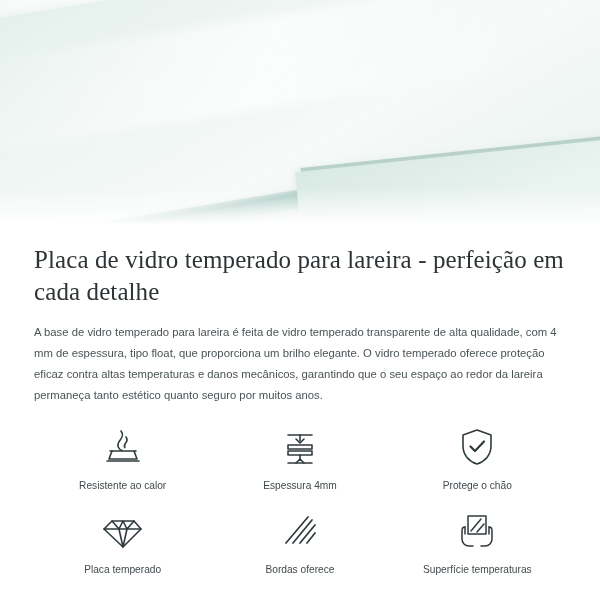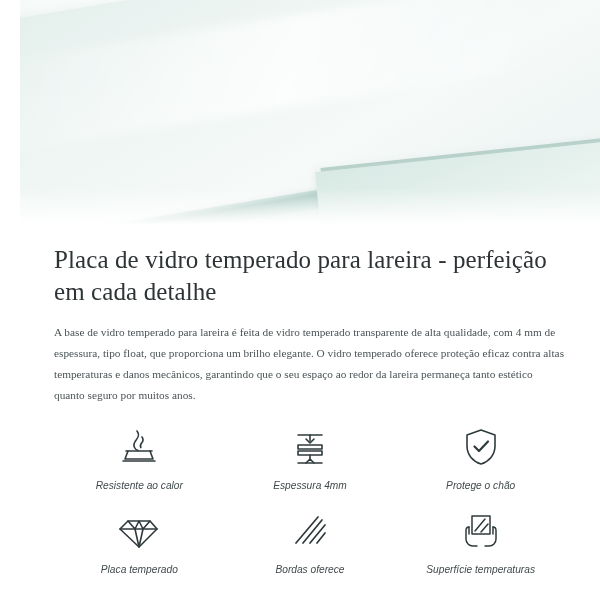--- a/index.html
+++ b/index.html
@@ -12,21 +12,20 @@
     background: #ffffff;
     font-family: "Liberation Sans", sans-serif;
     overflow: hidden;
   }
   .page {
     position: relative;
     width: 600px;
     height: 460px;
     background: #ffffff;
     box-sizing: border-box;
-    padding-left: 20px;
   }
 
   
   .hero {
     position: relative;
     width: 600px;
     height: 228px;
     overflow: hidden;
     background: linear-gradient(180deg, #ffffff 0%, #f4f8f7 40%, #e9f0ef 100%);
   }
@@ -119,21 +118,21 @@
   .title {
     font-family: "Liberation Serif", serif;
     font-size: 25px;
     line-height: 1.26;
     color: #2e3436;
     font-weight: 400;
     margin: 0 0 14px 0;
     letter-spacing: 0.1px;
   }
   .body-text {
-    font-family: Liberation Serif, serif;
+    font-family: Liberation Sans, sans-serif;
     font-size: 11.3px;
     line-height: 1.85;
     color: #4a5356;
     margin: 15px 0 18px 0;
     max-width: 536px;
   }
 
   
   .features {
     display: grid;
@@ -142,21 +141,20 @@
     row-gap: 16px;
     margin-top: 6px;
   }
   .feature {
     display: flex;
     flex-direction: column;
     align-items: center;
     justify-content: flex-start;
     padding: 0 6px;
     box-sizing: border-box;
-    font-style: italic;
   }
   .feature-icon {
     width: 46px;
     height: 46px;
     display: flex;
     align-items: center;
     justify-content: center;
     margin-bottom: 9px;
   }
   .feature-icon svg {

